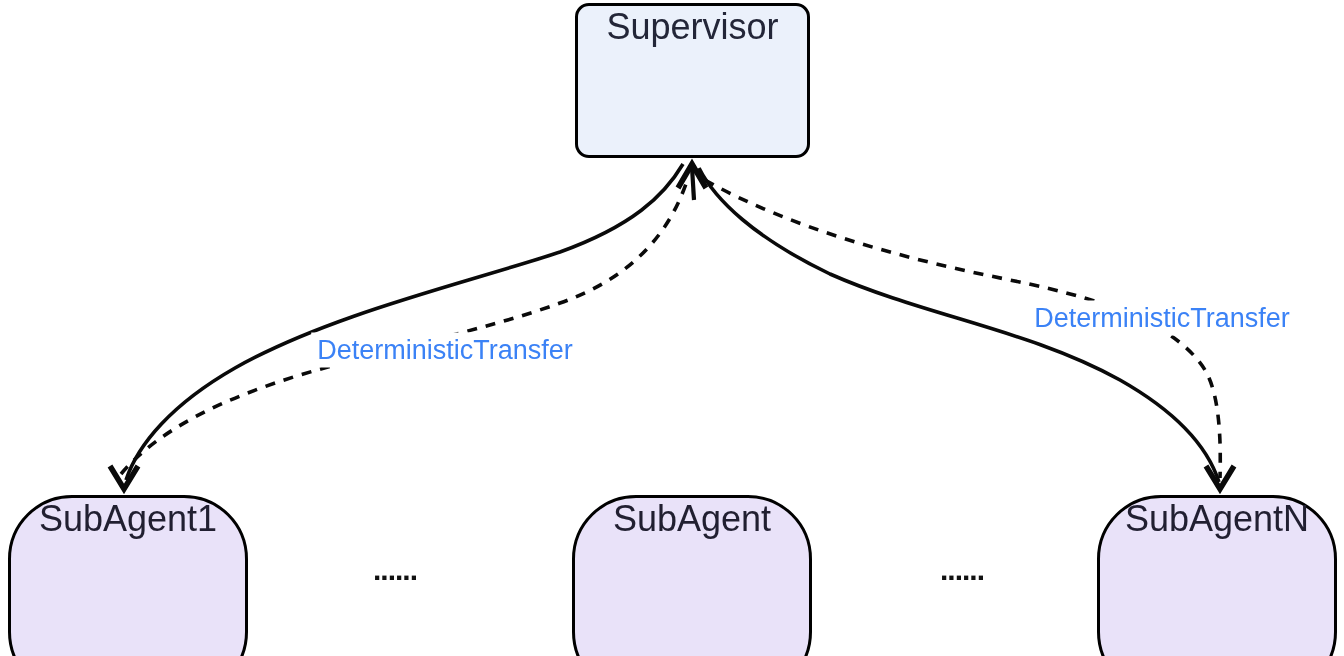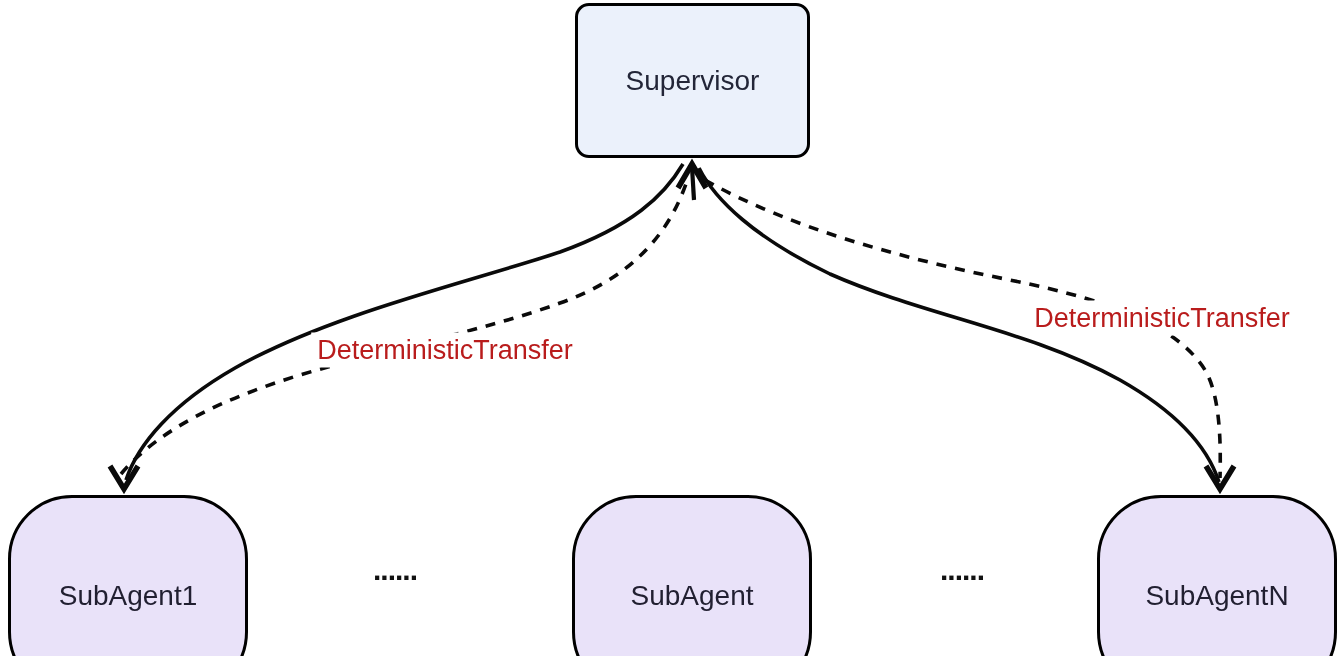--- a/index.html
+++ b/index.html
@@ -43,25 +43,25 @@
   }
   .arrow-stem {
     fill: none;
     stroke: #0a0a0a;
     stroke-width: 4.2;
   }
   .node {
     position: absolute;
     z-index: 3;
     display: flex;
-    align-items: center;
+    align-items: flex-start;
     justify-content: center;
     border: 3px solid #000000;
     box-sizing: border-box;
-    font-size: 28px;
+    font-size: 36px;
     color: #232638;
   }
   .node-supervisor {
     left: 575px;
     top: 3px;
     width: 235px;
     height: 155px;
     border-radius: 14px;
     background: #ebf1fb;
   }
@@ -76,21 +76,21 @@
   .node-subagent1 { left: 8px; }
   .node-subagent-mid { left: 572px; }
   .node-subagentN { left: 1097px; }
   .edge-label {
     position: absolute;
     z-index: 2;
     transform: translate(-50%, -50%);
     background: #ffffff;
     padding: 2px 6px;
     font-size: 27px;
-    color: #b91c1c;
+    color: #3b82f6;
     white-space: nowrap;
   }
   .edge-label-left { left: 445px; top: 350px; }
   .edge-label-right { left: 1162px; top: 318px; }
   .ellipsis {
     position: absolute;
     z-index: 2;
     transform: translate(-50%, -50%);
     font-size: 30px;
     font-weight: 900;

